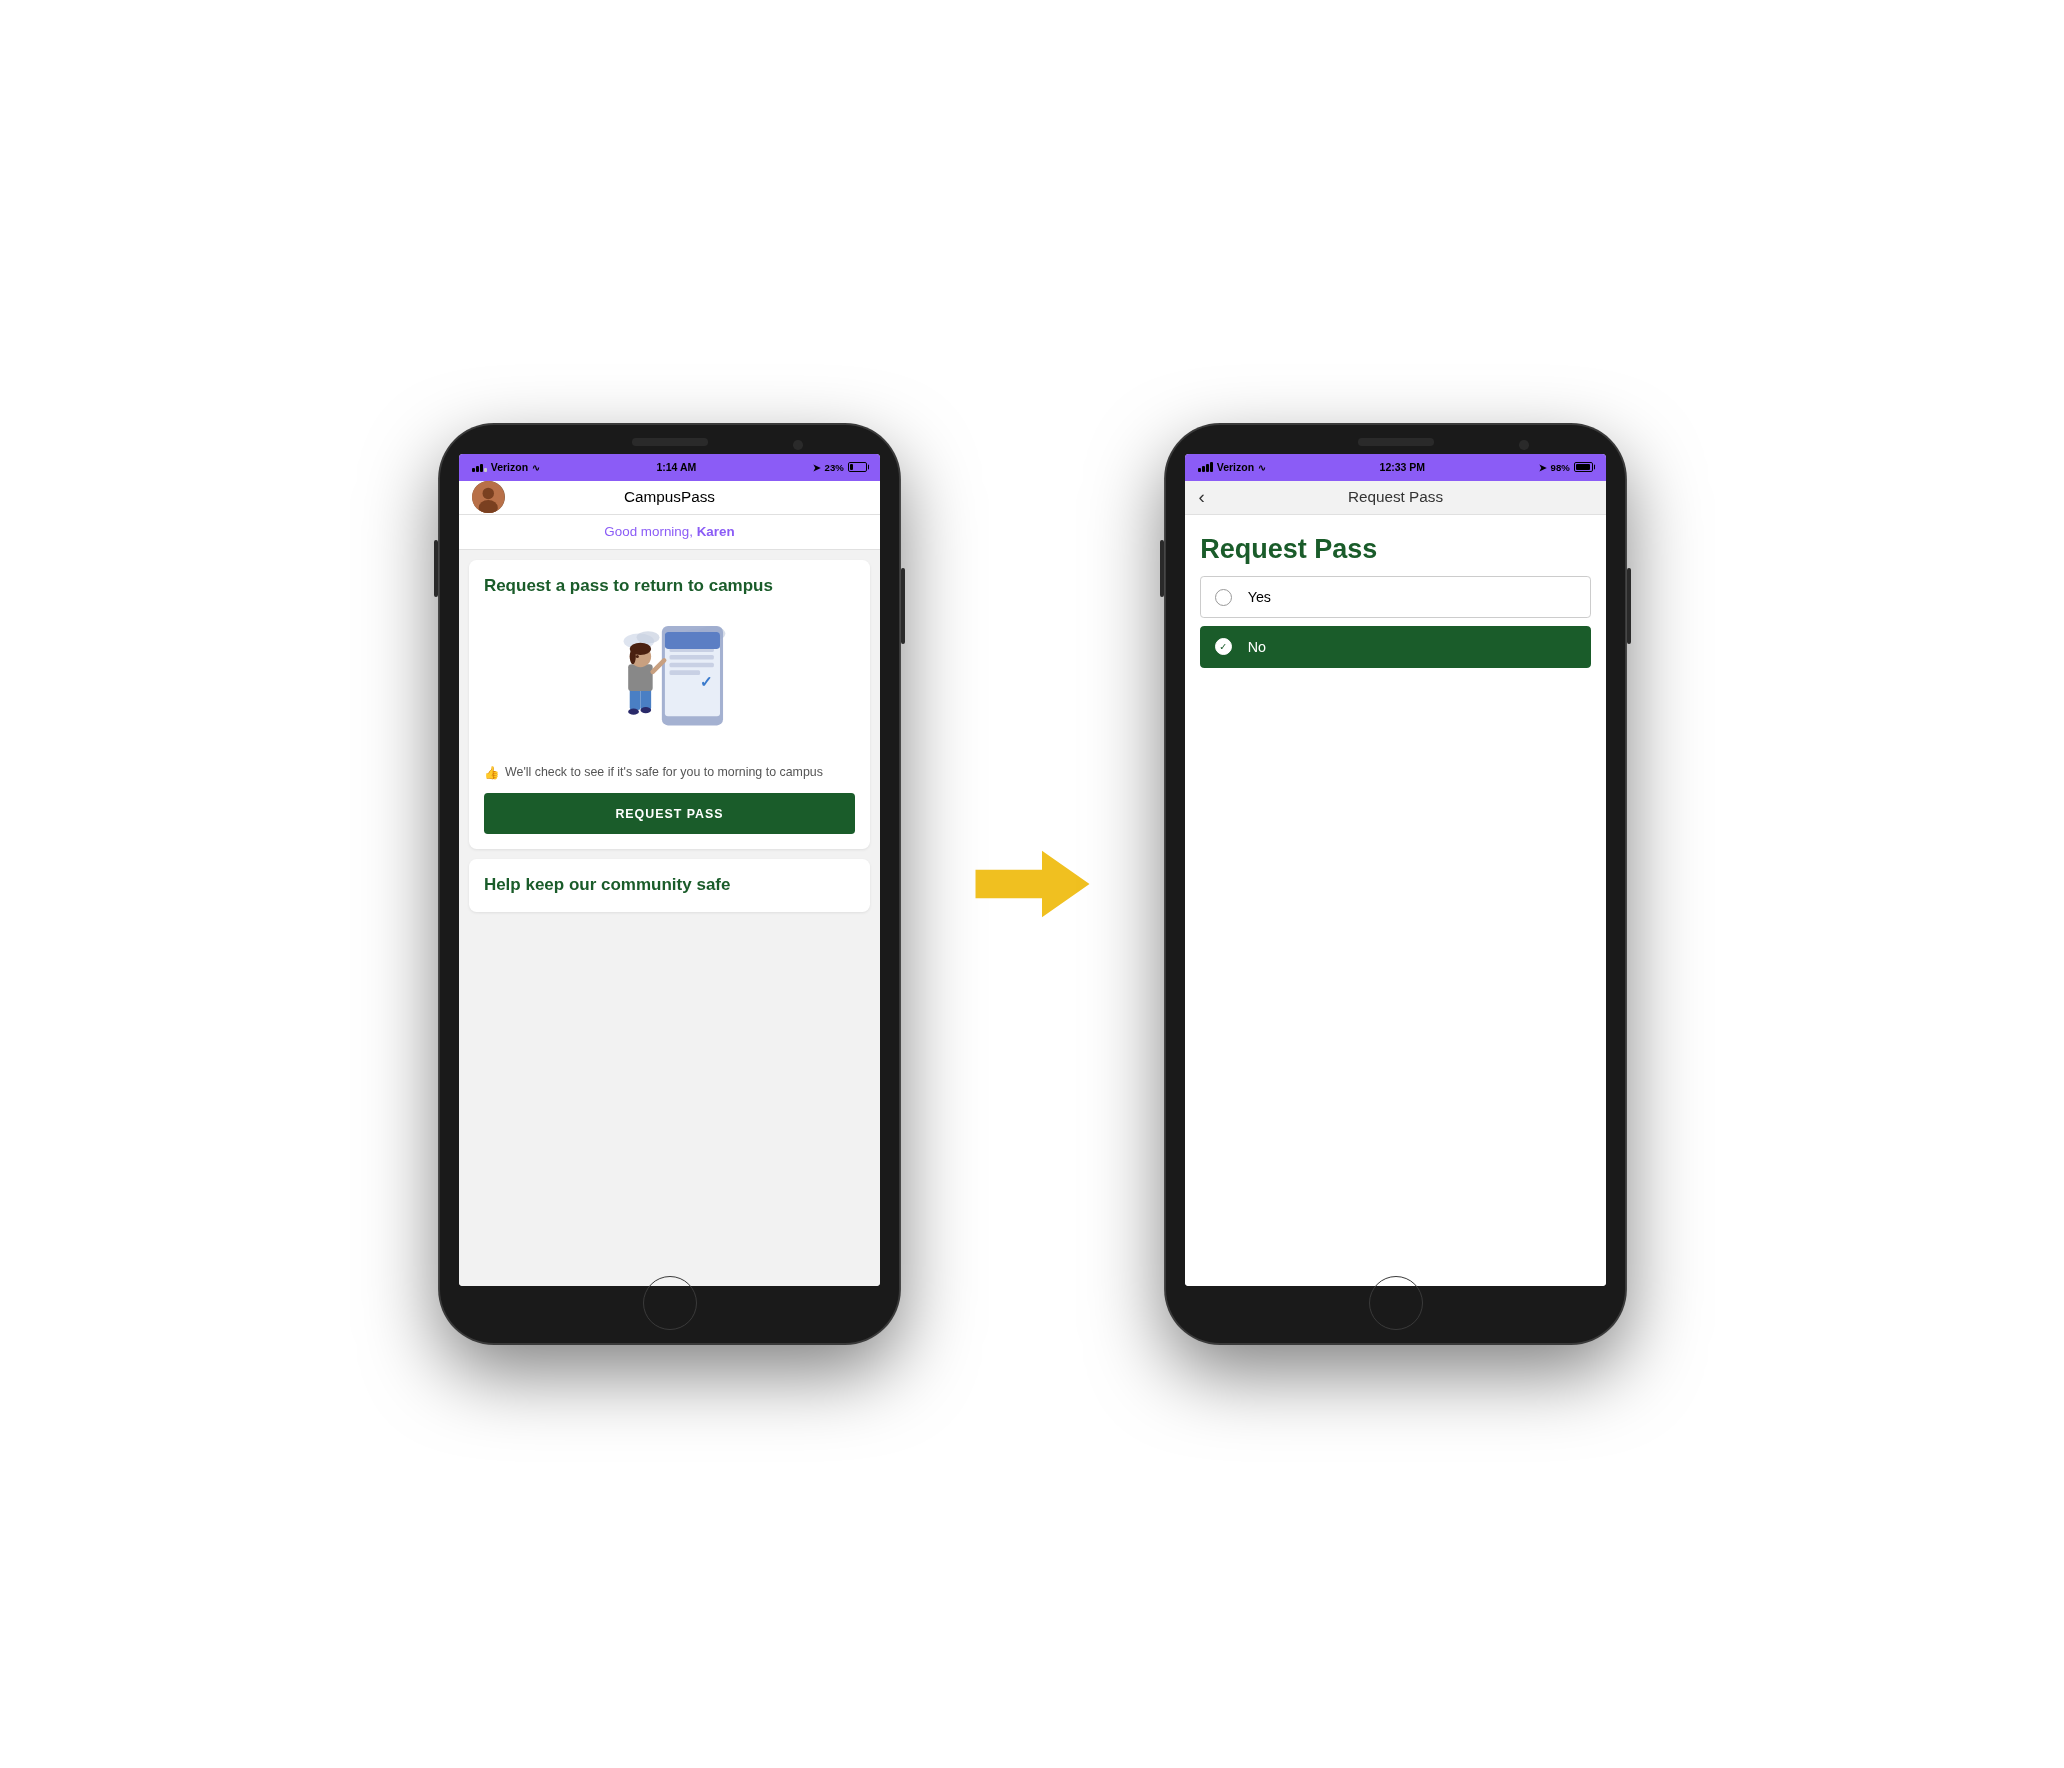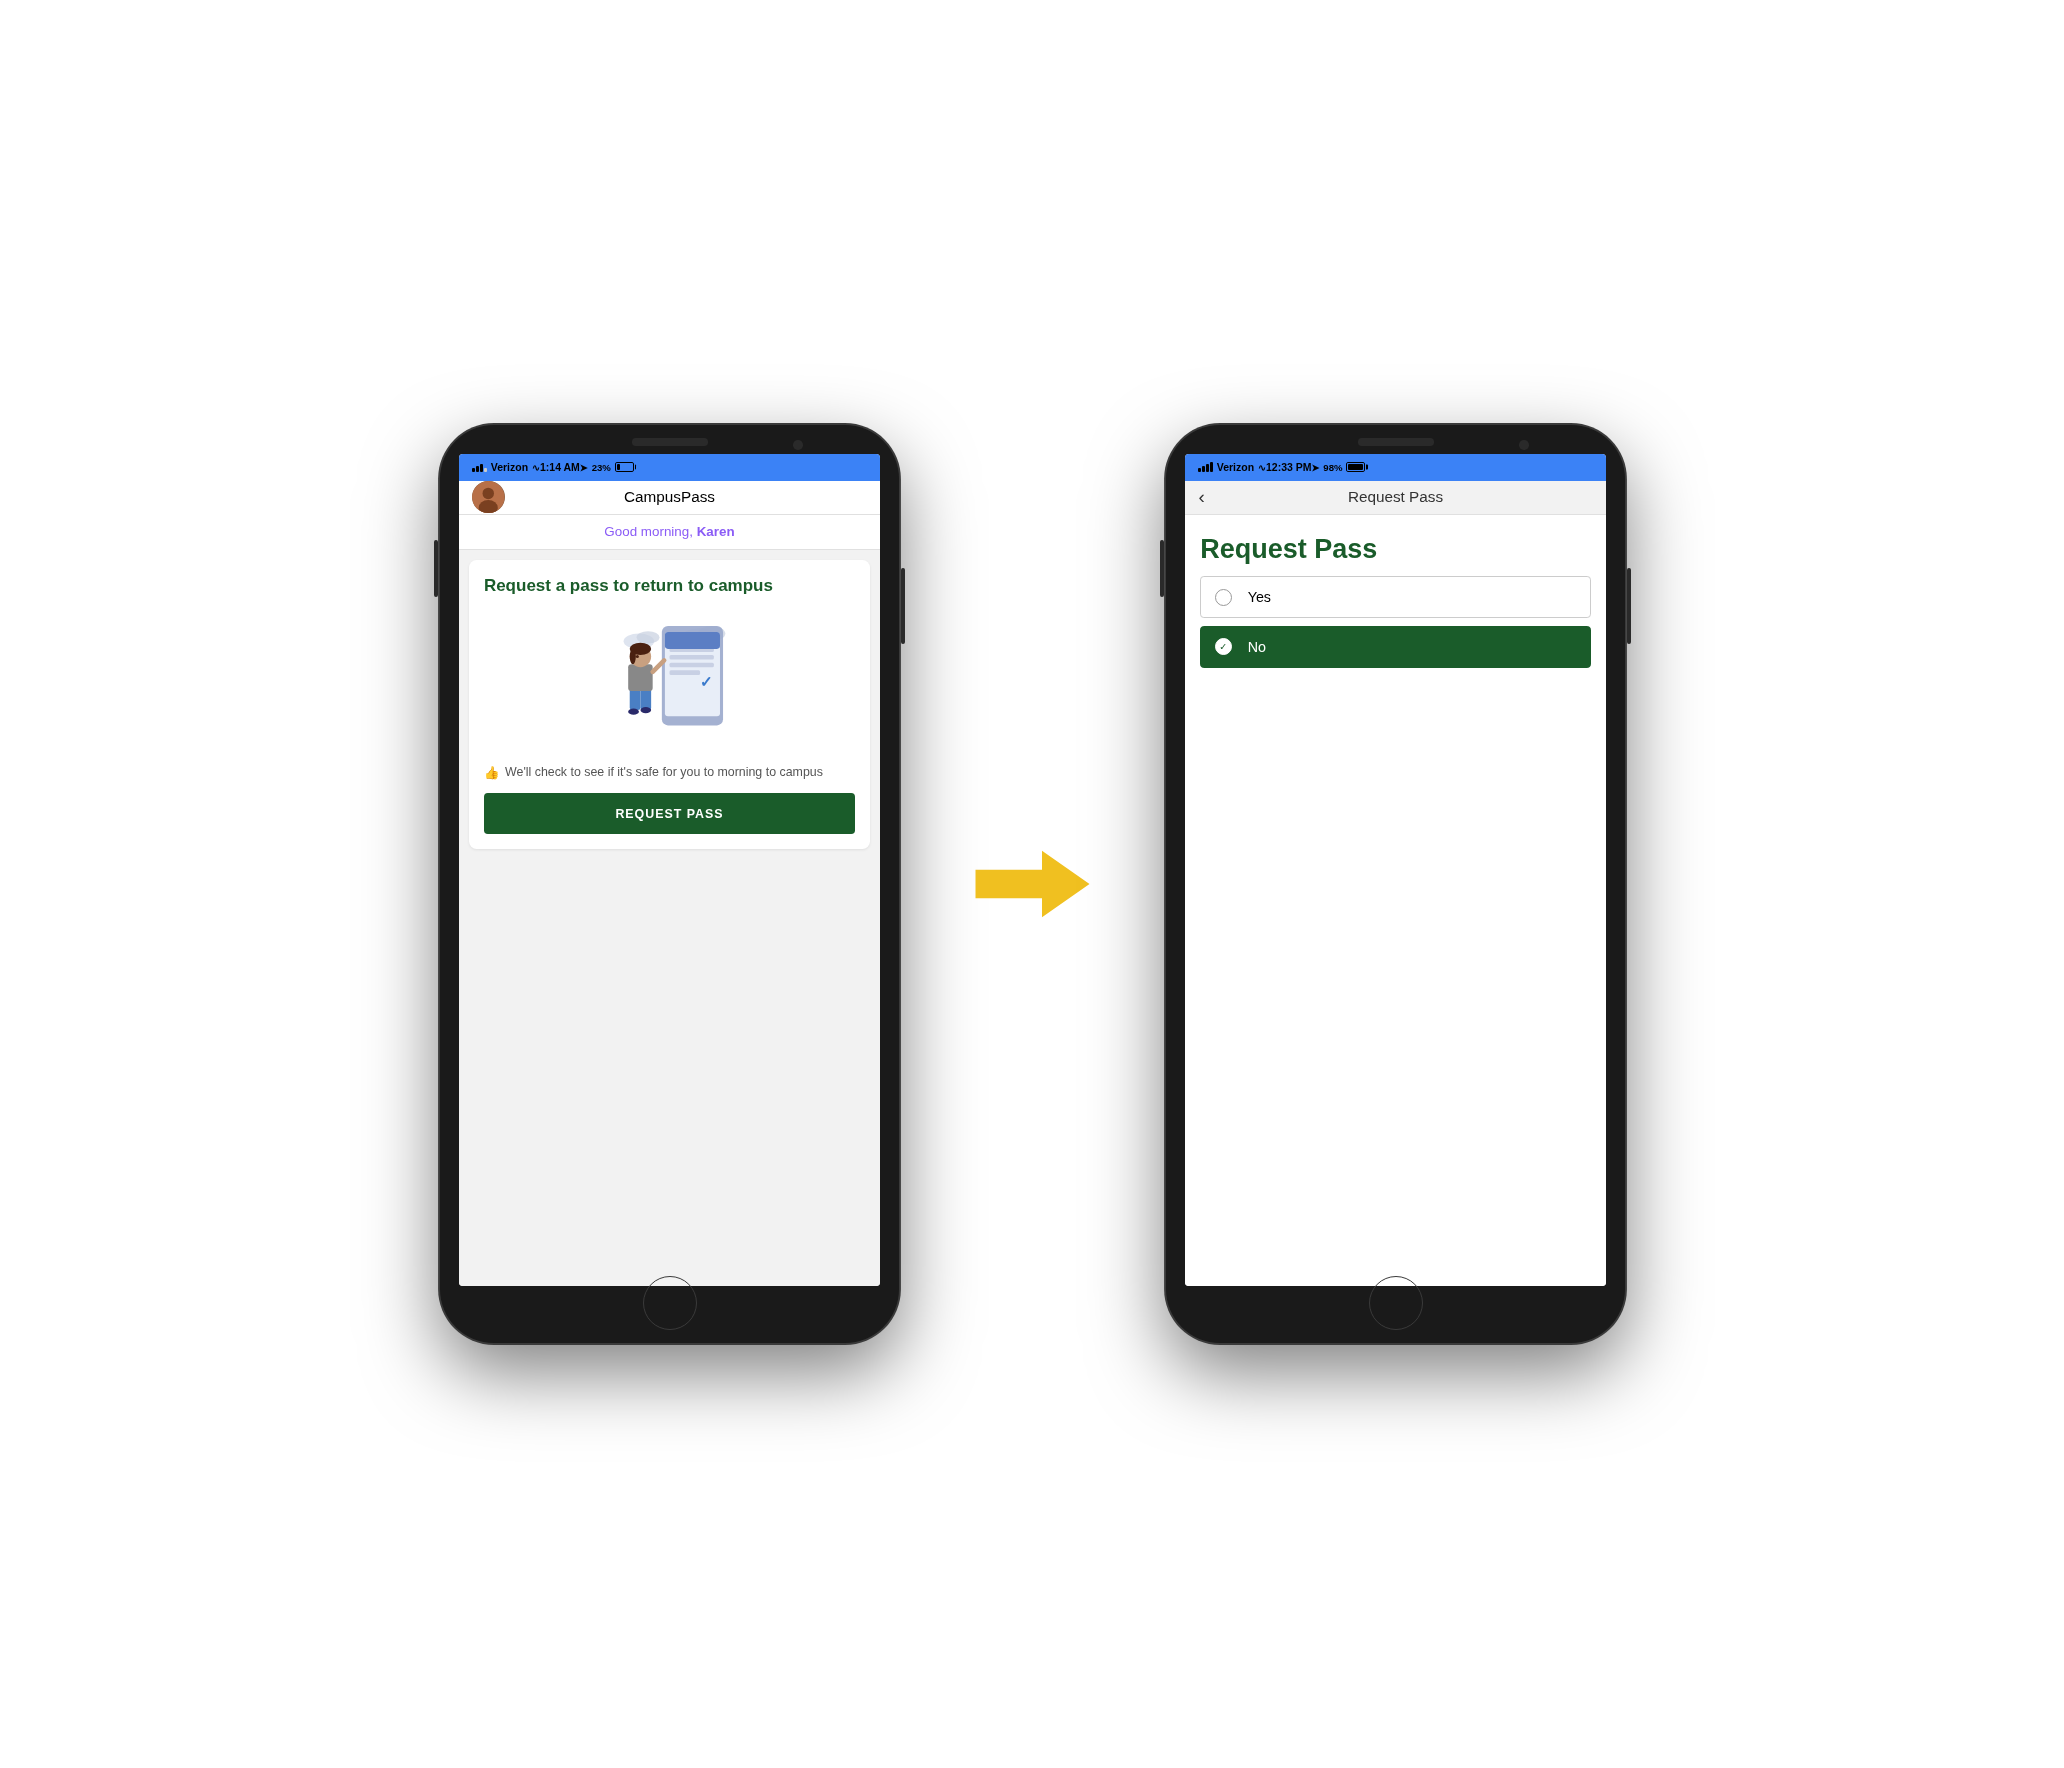--- a/index.html
+++ b/index.html
@@ -100,23 +100,24 @@
       top: 143px;
       width: 3.8px;
       height: 76px;
       background: #2a2a2a;
       border-radius: 1.9px;
     }
 
     
     .status-bar {
       display: flex;
+      justify-content: space-between;
       align-items: center;
       padding: 3.8px 13.4px;
-      background: #3b82f6;
+      background: #8b5cf6;
       font-size: 10.5px;
       font-weight: 600;
       color: #000;
       height: 27px;
     }
 
     .status-left {
       display: flex;
       align-items: center;
       gap: 3.8px;
@@ -512,20 +513,23 @@
           </svg>
 
           <div class="check-text">
             <span>👍</span>
             <span>We'll check to see if it's safe for you to morning to campus</span>
           </div>
 
           <button class="request-btn">REQUEST PASS</button>
         </div>
 
+        <div class="card">
+          <div class="community-title">Help keep our community safe</div>
+        </div>
       </div>
     </div>
 
     <div class="phone-home-button"></div>
   </div>
 
   <div class="arrow-container">
     <div style="position:relative;width:115px;height:76px;">
       <svg width="115" height="76" viewBox="0 0 120 80">
         <polygon points="0,25 70,25 70,5 120,40 70,75 70,55 0,55" fill="#f0c020"></polygon>

